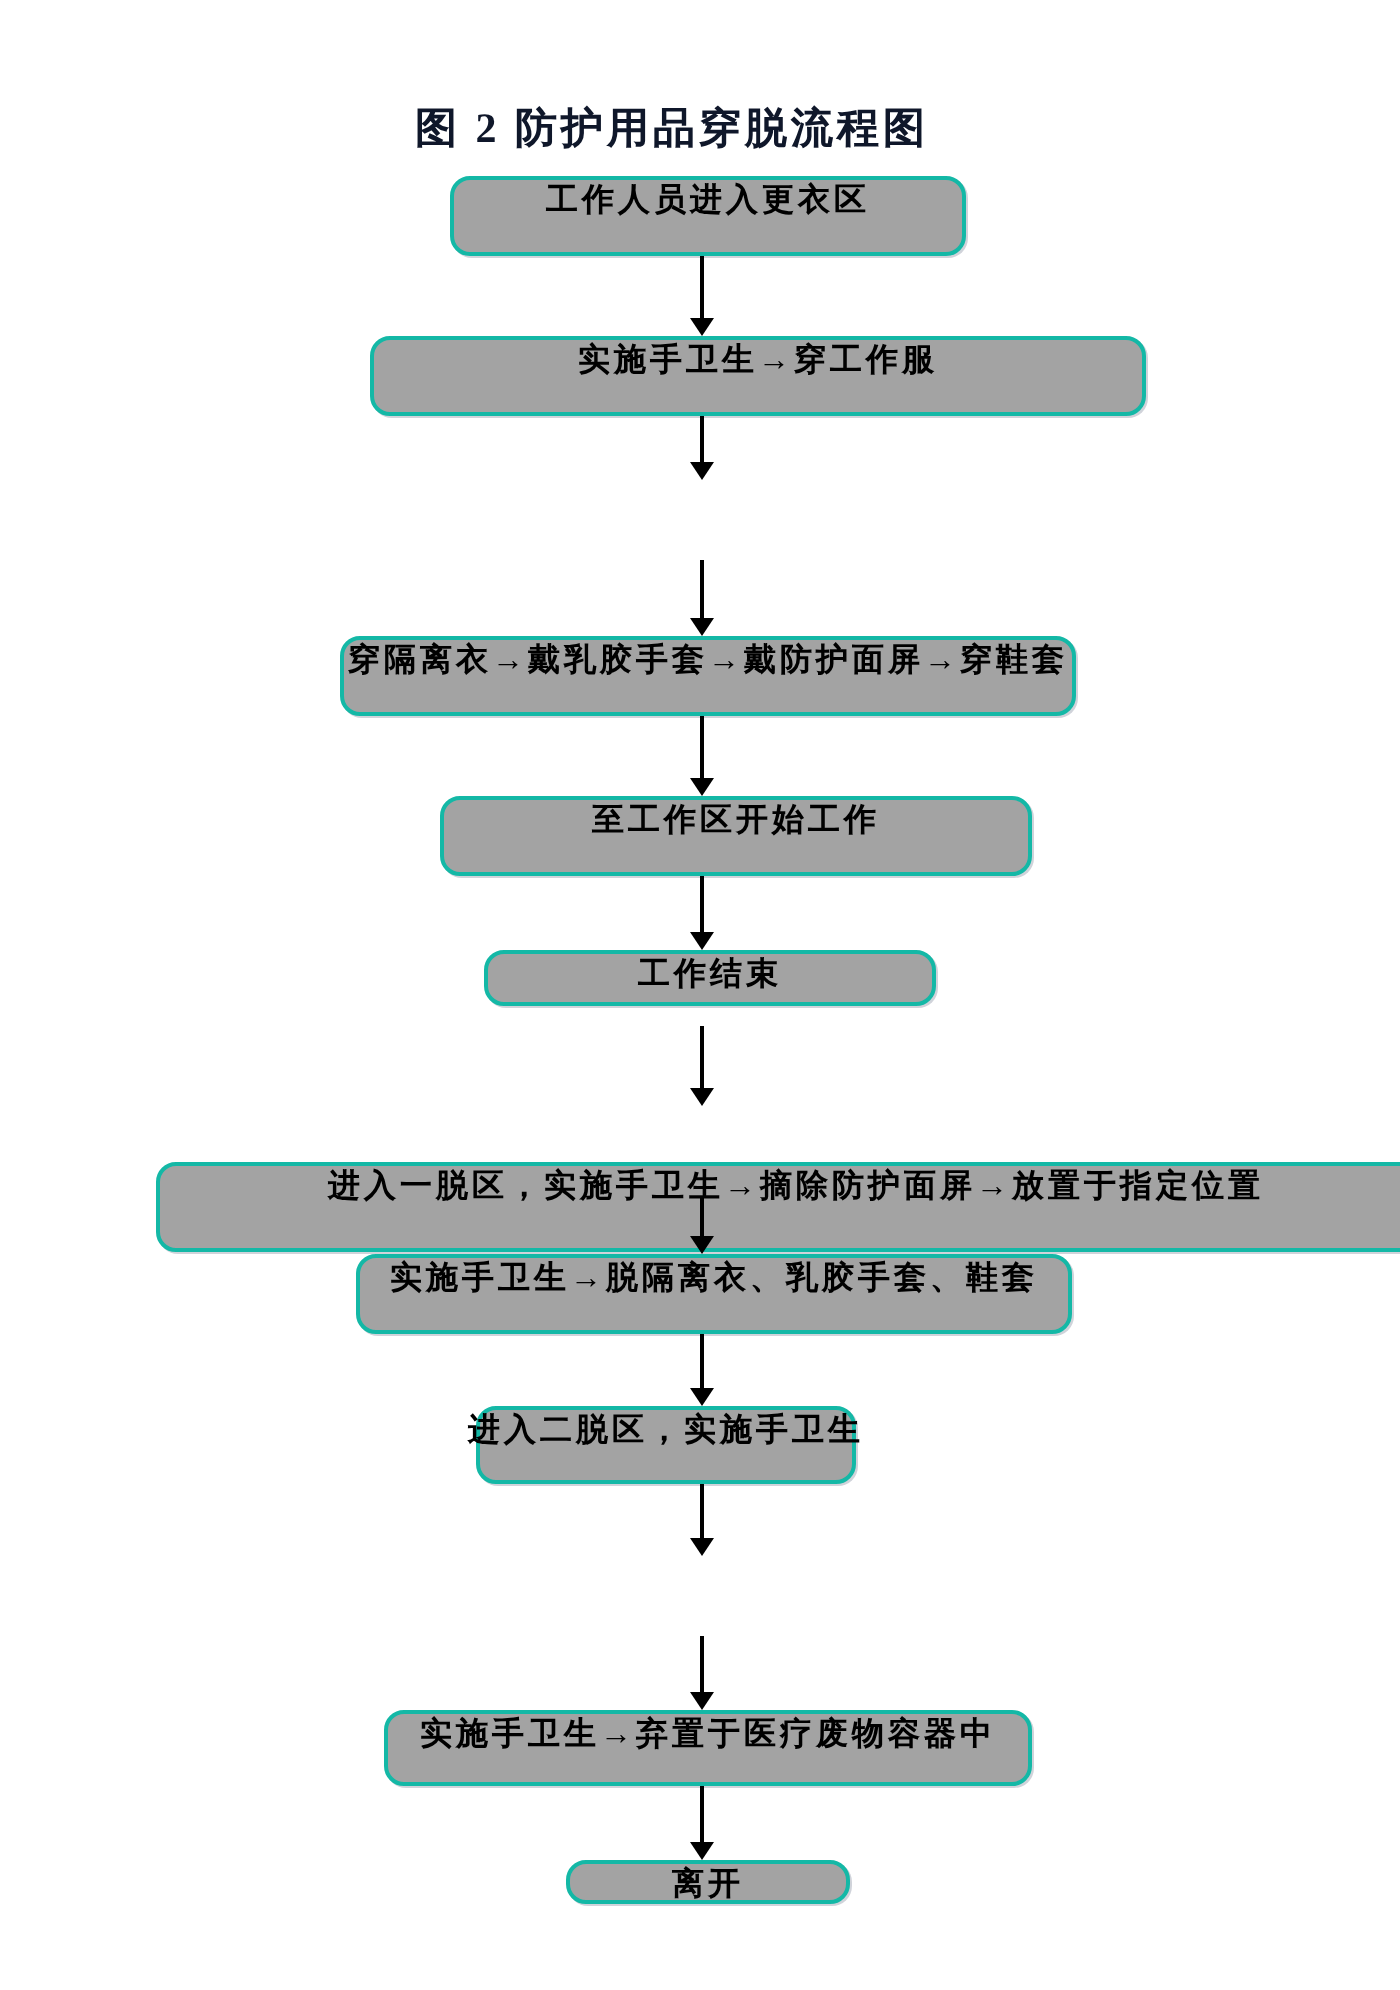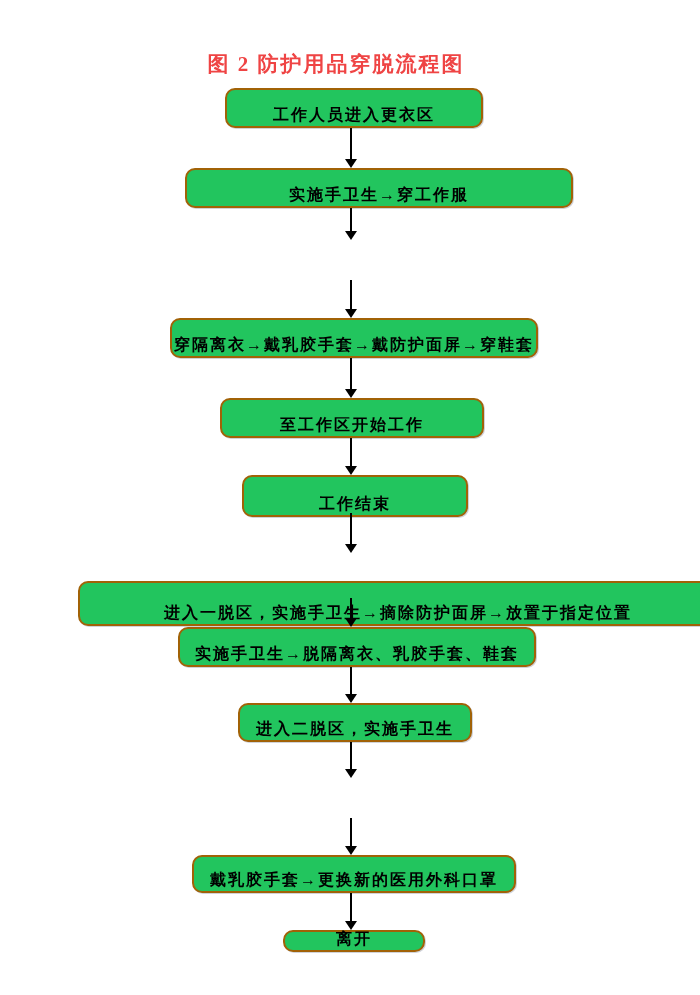--- a/index.html
+++ b/index.html
@@ -17,30 +17,30 @@
   }
   .fig-title {
     position: absolute;
     top: 50px;
     left: 0;
     width: 672px;
     text-align: center;
     font-size: 21px;
     font-weight: bold;
     letter-spacing: 2px;
-    color: #ef4444;
+    color: #0f172a;
   }
   .node {
     position: absolute;
     box-sizing: border-box;
-    background: #22c55e;
-    border: 2px solid #a16207;
+    background: #a3a3a3;
+    border: 2px solid #14b8a6;
     border-radius: 10px;
     display: flex;
-    align-items: flex-end;
+    align-items: flex-start;
     justify-content: center;
     box-shadow: 1px 1px 0 rgba(120,130,150,0.35);
   }
   .node-label {
     font-size: 16px;
     font-weight: bold;
     letter-spacing: 2px;
     color: #000000;
     white-space: nowrap;
   }
@@ -95,29 +95,29 @@
   </div>
 
   <div class="node" style="left:170px; top:318px; width:368px; height:40px;">
     <span class="node-label">穿隔离衣→戴乳胶手套→戴防护面屏→穿鞋套</span>
   </div>
   <div class="arrow" style="top:358px; height:40px;">
     <div class="arrow-line"></div>
     <div class="arrow-head"></div>
   </div>
 
-  <div class="node" style="left:220px; top:398px; width:264px; height:40px;">
+  <div class="node" style="left:220px; top:398px; width:296px; height:40px;">
     <span class="node-label">至工作区开始工作</span>
   </div>
   <div class="arrow" style="top:438px; height:37px;">
     <div class="arrow-line"></div>
     <div class="arrow-head"></div>
   </div>
 
-  <div class="node" style="left:242px; top:475px; width:226px; height:42px;">
+  <div class="node" style="left:242px; top:475px; width:226px; height:28px;">
     <span class="node-label">工作结束</span>
   </div>
   <div class="arrow" style="top:513px; height:40px;">
     <div class="arrow-line"></div>
     <div class="arrow-head"></div>
   </div>
 
   <div class="node" style="left:78px; top:553px; width:640px; height:45px;margin-top:28px;">
     <span class="node-label">进入一脱区，实施手卫生→摘除防护面屏→放置于指定位置</span>
   </div>
@@ -127,35 +127,35 @@
   </div>
 
   <div class="node" style="left:178px; top:627px; width:358px; height:40px;">
     <span class="node-label">实施手卫生→脱隔离衣、乳胶手套、鞋套</span>
   </div>
   <div class="arrow" style="top:667px; height:36px;">
     <div class="arrow-line"></div>
     <div class="arrow-head"></div>
   </div>
 
-  <div class="node" style="left:238px; top:703px; width:234px; height:39px;font-family:Liberation Serif, serif;">
+  <div class="node" style="left:238px; top:703px; width:190px; height:39px;font-family:Liberation Serif, serif;">
     <span class="node-label">进入二脱区，实施手卫生</span>
   </div>
   <div class="arrow" style="top:742px; height:36px;">
     <div class="arrow-line"></div>
     <div class="arrow-head"></div>
   </div>
 
   <div class="arrow" style="top:818px; height:37px;">
     <div class="arrow-line"></div>
     <div class="arrow-head"></div>
   </div>
 
   <div class="node" style="left:192px; top:855px; width:324px; height:38px;">
-    <span class="node-label">戴乳胶手套→更换新的医用外科口罩</span>
+    <span class="node-label">实施手卫生→弃置于医疗废物容器中</span>
   </div>
   <div class="arrow" style="top:893px; height:37px;">
     <div class="arrow-line"></div>
     <div class="arrow-head"></div>
   </div>
 
   <div class="node" style="left:283px; top:930px; width:142px; height:22px;">
     <span class="node-label">离开</span>
   </div>
 

